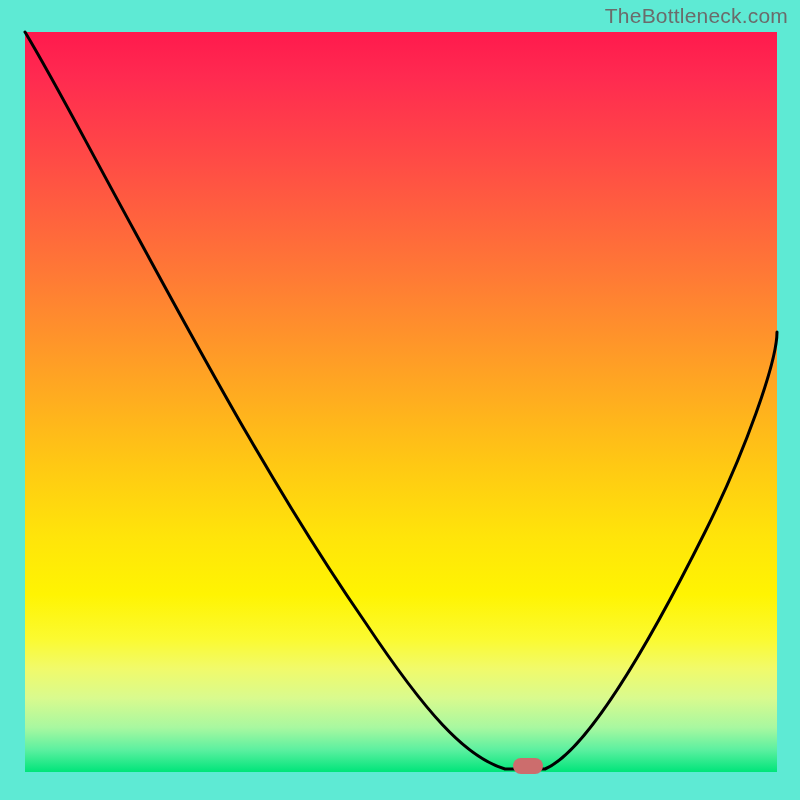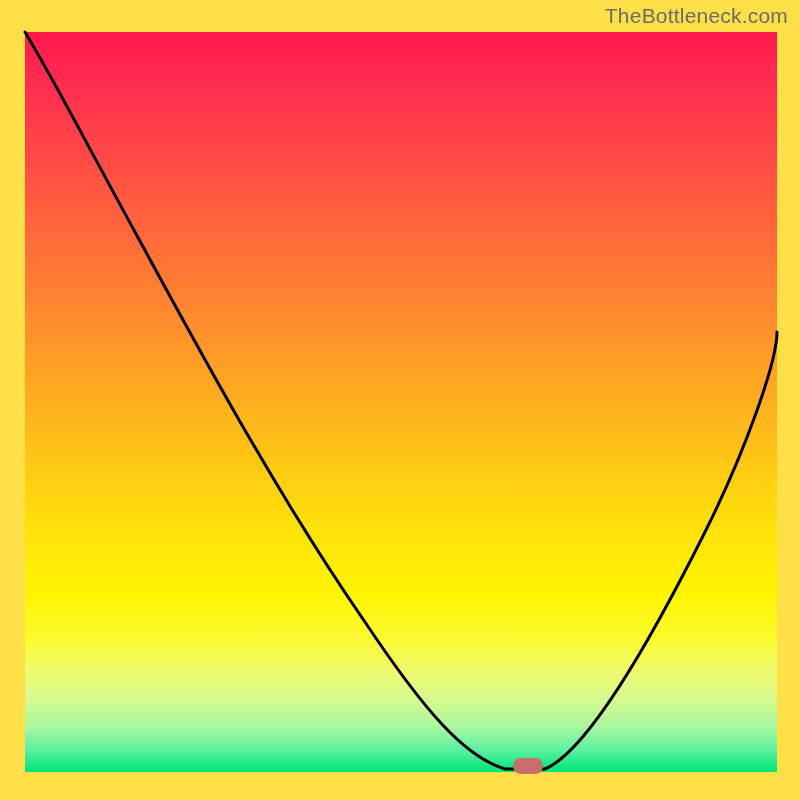--- a/index.html
+++ b/index.html
@@ -10,21 +10,21 @@
     background: #000;
     overflow: hidden;
     font-family: Arial, Helvetica, sans-serif;
   }
   .frame {
     position: absolute;
     left: 0;
     top: 0;
     width: 800px;
     height: 800px;
-    background: #fde047;
+    background: #5eead4;
   }
   .plot-area {
     position: absolute;
     left: 25px;
     top: 32px;
     width: 752px;
     height: 740px;
     
     background: linear-gradient(
       to bottom,

